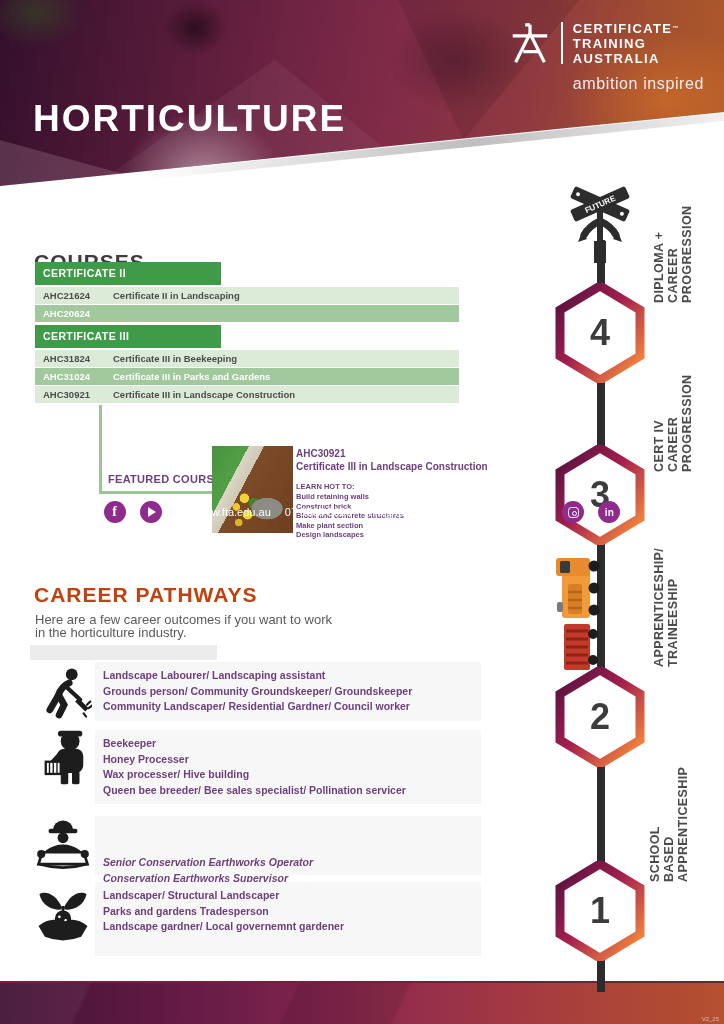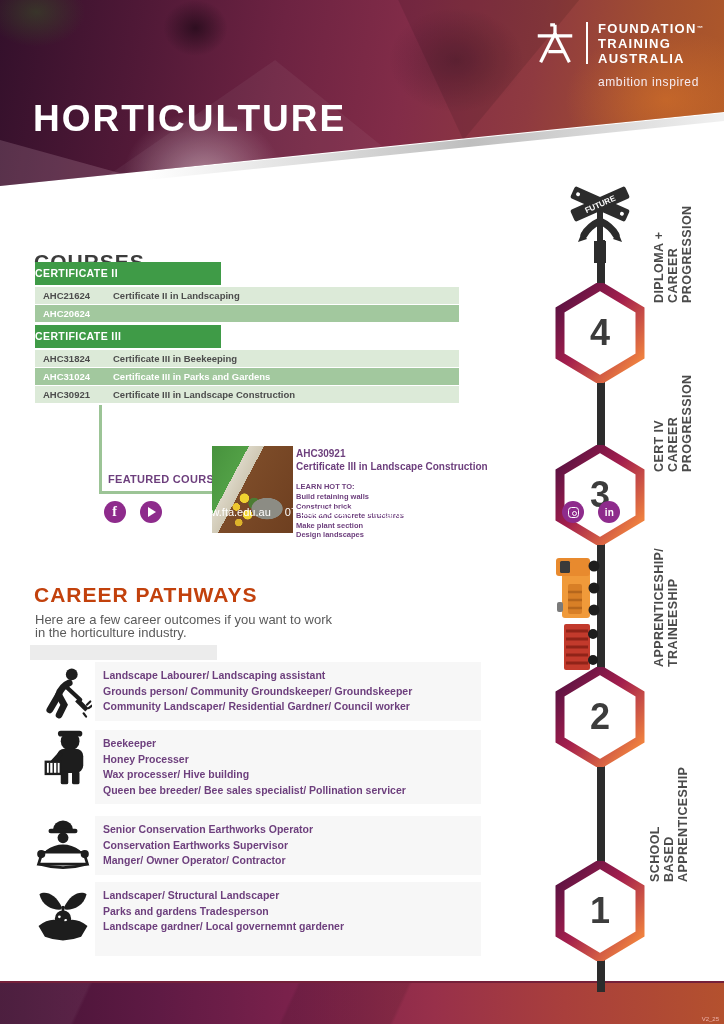--- a/index.html
+++ b/index.html
@@ -28,29 +28,29 @@
     clip-path:polygon(0 70%,0 100%,30% 100%);background:rgba(236,200,214,.18);}
   .page-title{position:absolute;left:33px;top:98px;margin:0;color:#fff;
     font-size:37px;font-weight:bold;letter-spacing:2px;}
 
   .logo{position:absolute;right:20px;top:20px;display:flex;flex-direction:column;align-items:flex-start;color:#fff;}
   .logo-row{display:flex;align-items:center;}
   .logo-mark{width:46px;height:46px;}
   .logo-sep{width:2px;height:42px;background:#fff;margin:0 10px 0 8px;}
   .logo-words{font-size:13px;font-weight:bold;letter-spacing:1.3px;line-height:15px;white-space:nowrap;}
   .logo-tm{font-size:6px;vertical-align:top;}
-  .logo-tagline{font-size:12px;letter-spacing:.6px;margin-top:9px;margin-left:66px;color:#f6ecf2;}
+  .logo-tagline{font-size:16px;letter-spacing:.6px;margin-top:9px;margin-left:66px;color:#f6ecf2;}
 
   
   .courses-title{position:absolute;left:34px;top:233px;font-size:21px;font-weight:bold;
     color:#3c3c3c;letter-spacing:1px;margin-top:17px;}
   .course-table{position:absolute;left:35px;top:262px;width:424px;}
   .course-group{margin-bottom:3px;}
   .course-group-header{width:186px;height:23px;line-height:23px;background:#3f9b47;color:#fff;
-    font-size:10.5px;font-weight:bold;letter-spacing:.4px;margin-bottom:2px;}
+    font-size:10.5px;font-weight:bold;letter-spacing:.4px;padding-left:8px;margin-bottom:2px;}
   .course-row{display:flex;height:17px;line-height:17px;background:#dcead8;color:#4c4c4c;
     font-size:9.5px;font-weight:bold;margin-bottom:1px;}
   .course-row.hl{background:#a2c89e;color:#fff;}
   .course-code{width:78px;padding-left:8px;}
   .course-name{flex:1;}
 
   
   .feat-bracket{position:absolute;left:99px;top:405px;width:117px;height:89px;
     border-left:3px solid #9cc496;border-bottom:3px solid #9cc496;}
   .feat-label{position:absolute;left:108px;top:473px;font-size:11px;font-weight:bold;
@@ -126,21 +126,21 @@
             <path d="M24 5 V18"></path>
             <path d="M19 5 h5"></path>
             <path d="M6 16.5 H42"></path>
             <path d="M24 14 L9 44"></path>
             <path d="M24 14 L39 44"></path>
             <path d="M17 33 H33"></path>
           </g>
         </svg>
         <div class="logo-sep"></div>
         <div class="logo-words">
-          <div><span>FOUNDATION</span><span class="logo-tm">™</span></div>
+          <div><span>CERTIFICATE</span><span class="logo-tm">™</span></div>
           <div>TRAINING</div>
           <div>AUSTRALIA</div>
         </div>
       </div>
       <div class="logo-tagline">ambition inspired</div>
     </div>
     <h1 class="page-title">HORTICULTURE</h1>
   </div>
 
   <div class="courses-title">COURSES</div>
@@ -247,21 +247,21 @@
       <svg viewBox="0 0 64 64" class="career-icon" width="58" height="58" style="left: 34px; top: 816px;">
       <path d="M21 15 a11 10 0 0 1 22 0 z" fill="#1d1d1d"></path>
       <rect x="16" y="14" width="32" height="5" rx="2.5" fill="#1d1d1d"></rect>
       <circle cx="32" cy="24" r="6" fill="#1d1d1d"></circle>
       <path d="M13 38 q19 -13 38 0 l-2 6 q-17 -11 -34 0 z" fill="#1d1d1d"></path>
       <path d="M9 40 L55 40 L59 53 L5 53 Z" fill="#fff" stroke="#1d1d1d" stroke-width="3"></path>
       <path d="M5 53 q27 8 54 0" fill="none" stroke="#1d1d1d" stroke-width="3"></path>
       <circle cx="8" cy="42" r="4.5" fill="#1d1d1d"></circle>
         <circle cx="56" cy="42" r="4.5" fill="#1d1d1d"></circle>
     </svg>
-      <div class="career-lines" style="top: 822px;">
+      <div class="career-lines" style="top: 855px; font-style: italic;">
         <div>Senior Conservation Earthworks Operator</div>
         <div>Conservation Earthworks Supervisor</div>
         <div>Manger/ Owner Operator/ Contractor</div>
       </div>
       <div class="career-item-panel" style="top: 882px; height: 74px;"></div>
       <svg viewBox="0 0 64 64" class="career-icon" width="58" height="58" style="left: 34px; top: 886px;">
       <path d="M31 24 C24 8 12 5 6 9 C9 22 21 27 30 26 Z" fill="#1d1d1d"></path>
       <path d="M33 24 C40 8 52 5 58 9 C55 22 43 27 34 26 Z" fill="#1d1d1d"></path>
       <path d="M32 34 L32 22" stroke="#1d1d1d" stroke-width="3"></path>
       <circle cx="32" cy="36" r="9" fill="#1d1d1d"></circle>

